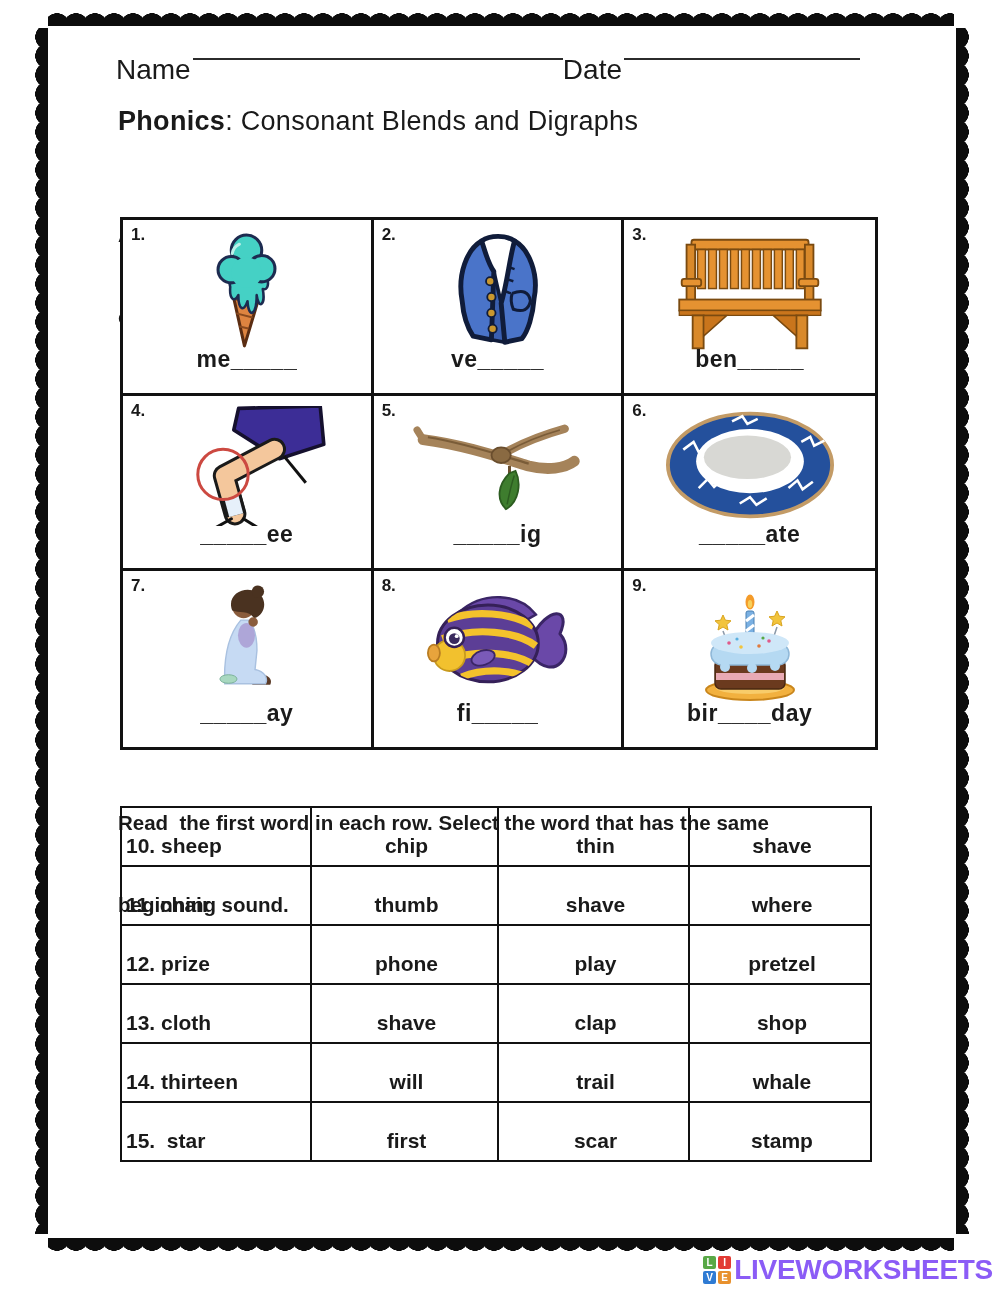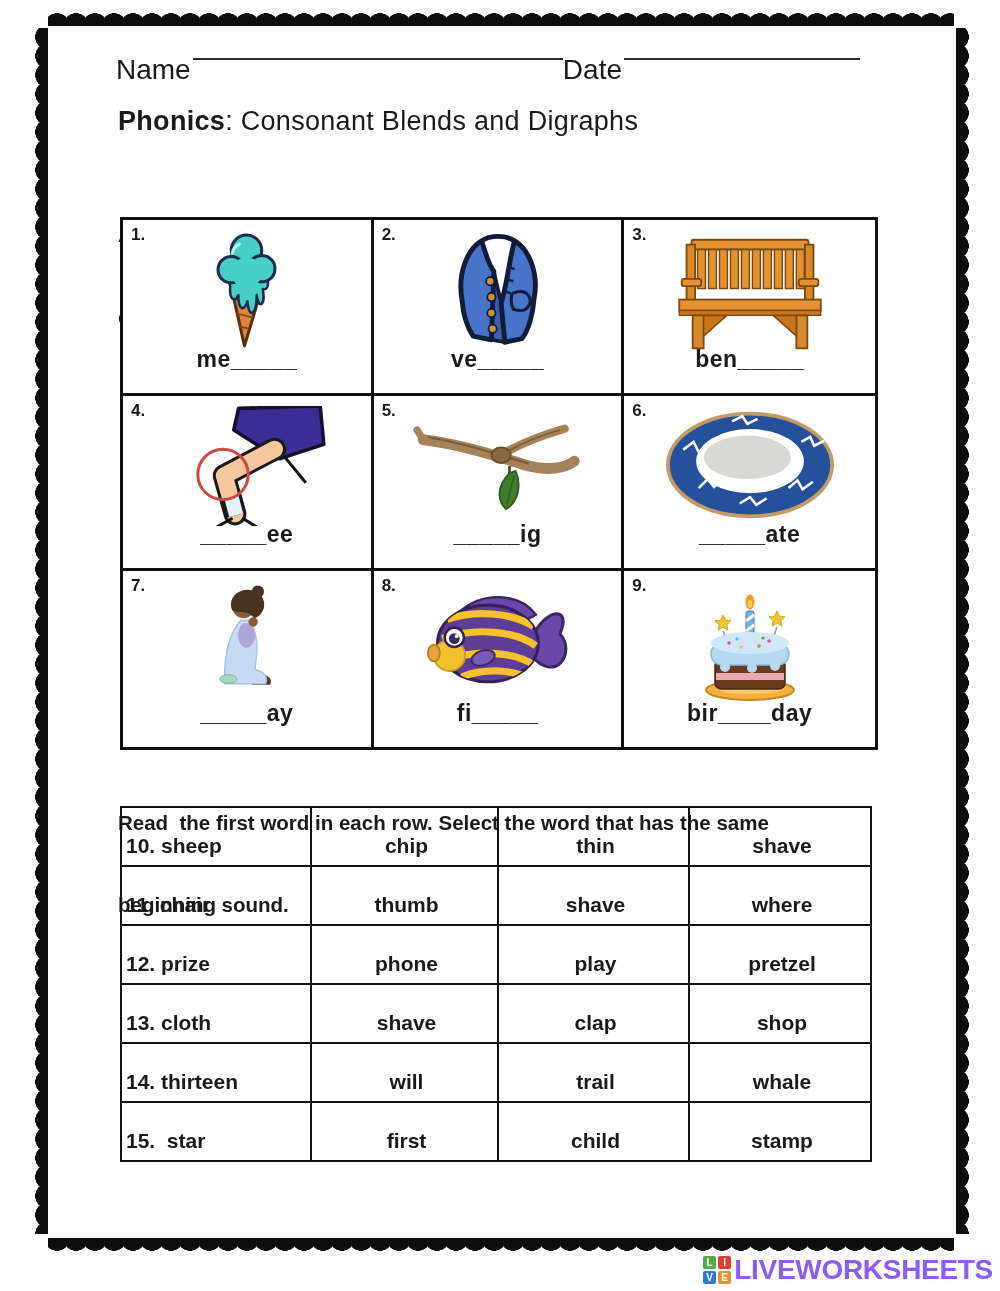--- a/index.html
+++ b/index.html
@@ -317,21 +317,21 @@
     </tr>
     <tr>
       <td class="lead">14. thirteen</td>
       <td class="opt">will</td>
       <td class="opt">trail</td>
       <td class="opt">whale</td>
     </tr>
     <tr>
       <td class="lead">15.  star</td>
       <td class="opt">first</td>
-      <td class="opt">child</td>
+      <td class="opt">scar</td>
       <td class="opt">stamp</td>
     </tr>
   </tbody>
     </table>
 
   <div class="logo">
     <div class="logo-squares">
       <div class="sq" style="background-color: rgb(88, 168, 70);">L</div>
       <div class="sq" style="background-color: rgb(226, 59, 52);">I</div>
       <div class="sq" style="background-color: rgb(47, 123, 211);">V</div>

